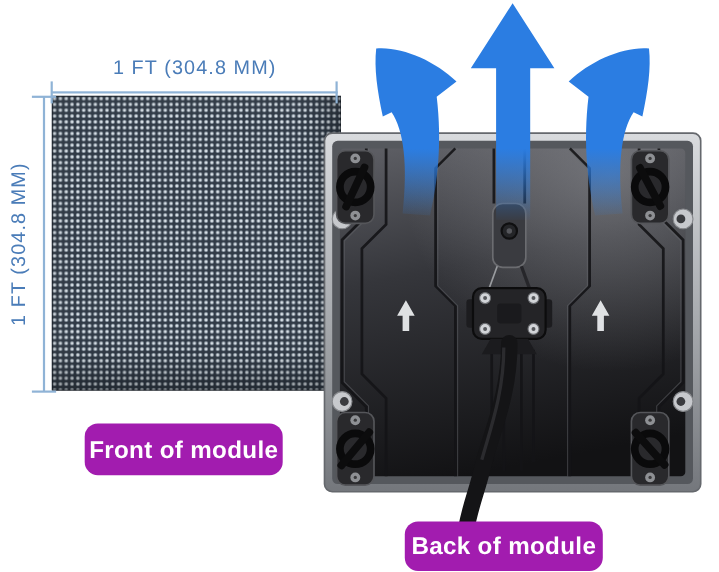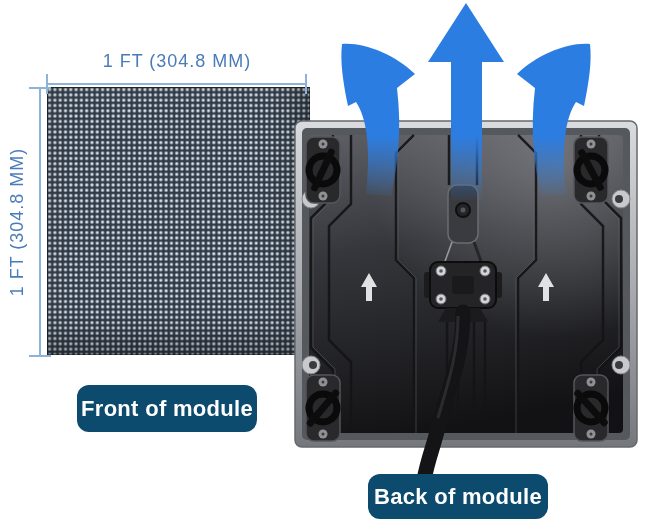--- a/index.html
+++ b/index.html
@@ -24,21 +24,21 @@
     position:absolute;left:47px;top:51px;width:260px;text-align:center;
     color:#4a7cb8;font-size:18px;letter-spacing:1px;
   }
   .dim-v-label{
     position:absolute;left:-103px;top:212px;width:240px;height:20px;text-align:center;
     color:#4a7cb8;font-size:18px;letter-spacing:1px;transform:rotate(-90deg);
   }
 
   
   .pill{
-    position:absolute;background:#0c4a6e;color:#ffffff;
+    position:absolute;background:#a21caf;color:#ffffff;
     display:flex;align-items:center;justify-content:center;
     font-weight:bold;font-size:22px;border-radius:12px;letter-spacing:.3px;
   }
   .pill-front{left:77px;top:385px;width:180px;height:47px;}
   .pill-back{left:368px;top:474px;width:180px;height:45px;z-index:6;}
 
   .scene-svg{position:absolute;left:0;top:0;z-index:4;}
 </style>
 </head>
 <body>

